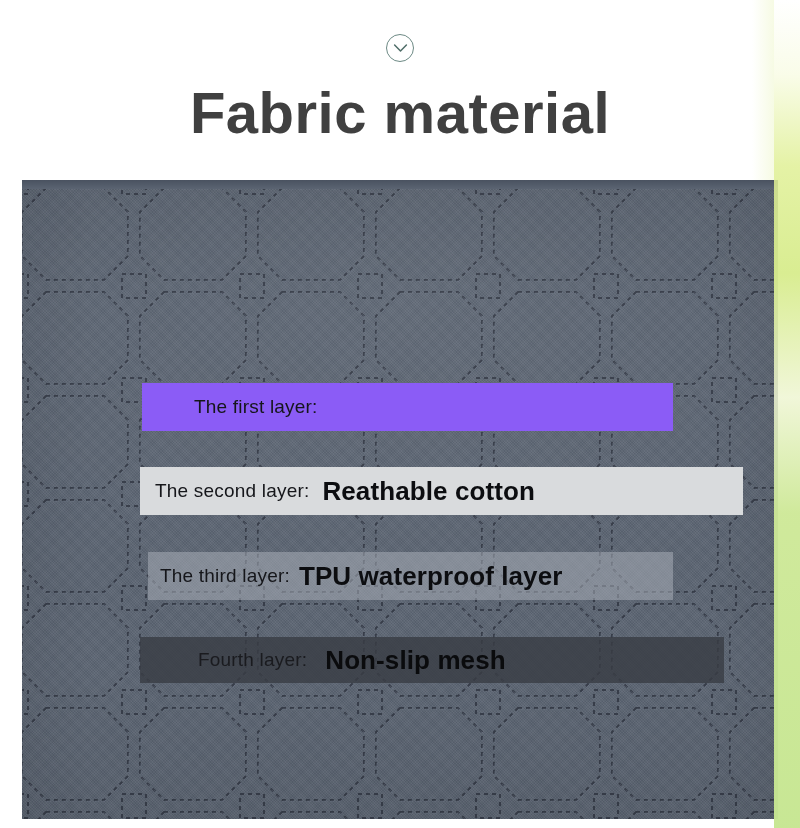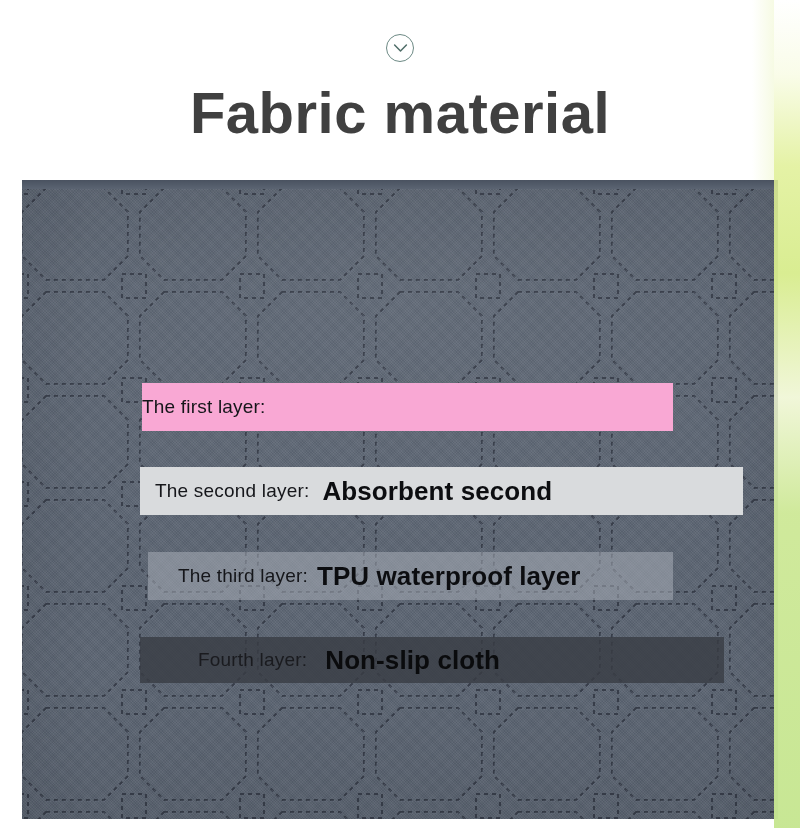--- a/index.html
+++ b/index.html
@@ -141,29 +141,29 @@
     letter-spacing: 0.2px;
   }
   .layer-value {
     font-size: 26px;
     font-weight: bold;
     color: #0c0d10;
     letter-spacing: 0.1px;
   }
 
   #band-1 { left: 142px; top: 383px; width: 531px; height: 48px;
-            background: #f9a8d4; }
+            background: #8b5cf6; padding-left: 52px; }
   #band-1 .layer-prefix { margin-right: 18px; }
 
   #band-2 { left: 140px; top: 467px; width: 603px; height: 48px;
             background: #d9dbdd; padding-left: 15px; }
   #band-2 .layer-prefix { margin-right: 13px; }
 
   #band-3 { left: 148px; top: 552px; width: 525px; height: 48px;
-            background: rgba(170,176,186,0.52); padding-left: 30px; }
+            background: rgba(170,176,186,0.52); padding-left: 12px; }
   #band-3 .layer-prefix { margin-right: 9px; }
 
   #band-4 { left: 140px; top: 637px; width: 584px; height: 46px;
             background: rgba(56,60,68,0.80); padding-left: 58px; }
   #band-4 .layer-prefix { color: #1a1b1f; margin-right: 18px; }
   #band-4 .layer-value { color: #0a0b0d; }
 
   
   #bottom-strip {
     position: absolute;
@@ -200,31 +200,31 @@
   <div id="fabric-shade"></div>
   <div id="fabric-top-edge"></div>
 </div>
 
 <div class="layer-band" id="band-1">
   <span class="layer-prefix">The first layer:</span>
 </div>
 
 <div class="layer-band" id="band-2">
   <span class="layer-prefix">The second layer:</span>
-  <span class="layer-value">Absorbent second</span>
+  <span class="layer-value">Reathable cotton</span>
 </div>
 
 <div class="layer-band" id="band-3">
   <span class="layer-prefix">The third layer:</span>
   <span class="layer-value">TPU waterproof layer</span>
 </div>
 
 <div class="layer-band" id="band-4">
   <span class="layer-prefix">Fourth layer:</span>
-  <span class="layer-value">Non-slip cloth</span>
+  <span class="layer-value">Non-slip mesh</span>
 </div>
 
 <div id="header">
   <div id="chevron-circle">
     <svg width="15" height="10" viewBox="0 0 15 10" aria-hidden="true">
       <polyline points="1.6,2 7.5,8 13.4,2" fill="none" stroke="#4f6d68" stroke-width="1.5" stroke-linecap="round" stroke-linejoin="round"></polyline>
     </svg>
   </div>
   <div id="page-title">Fabric material</div>
 </div>

